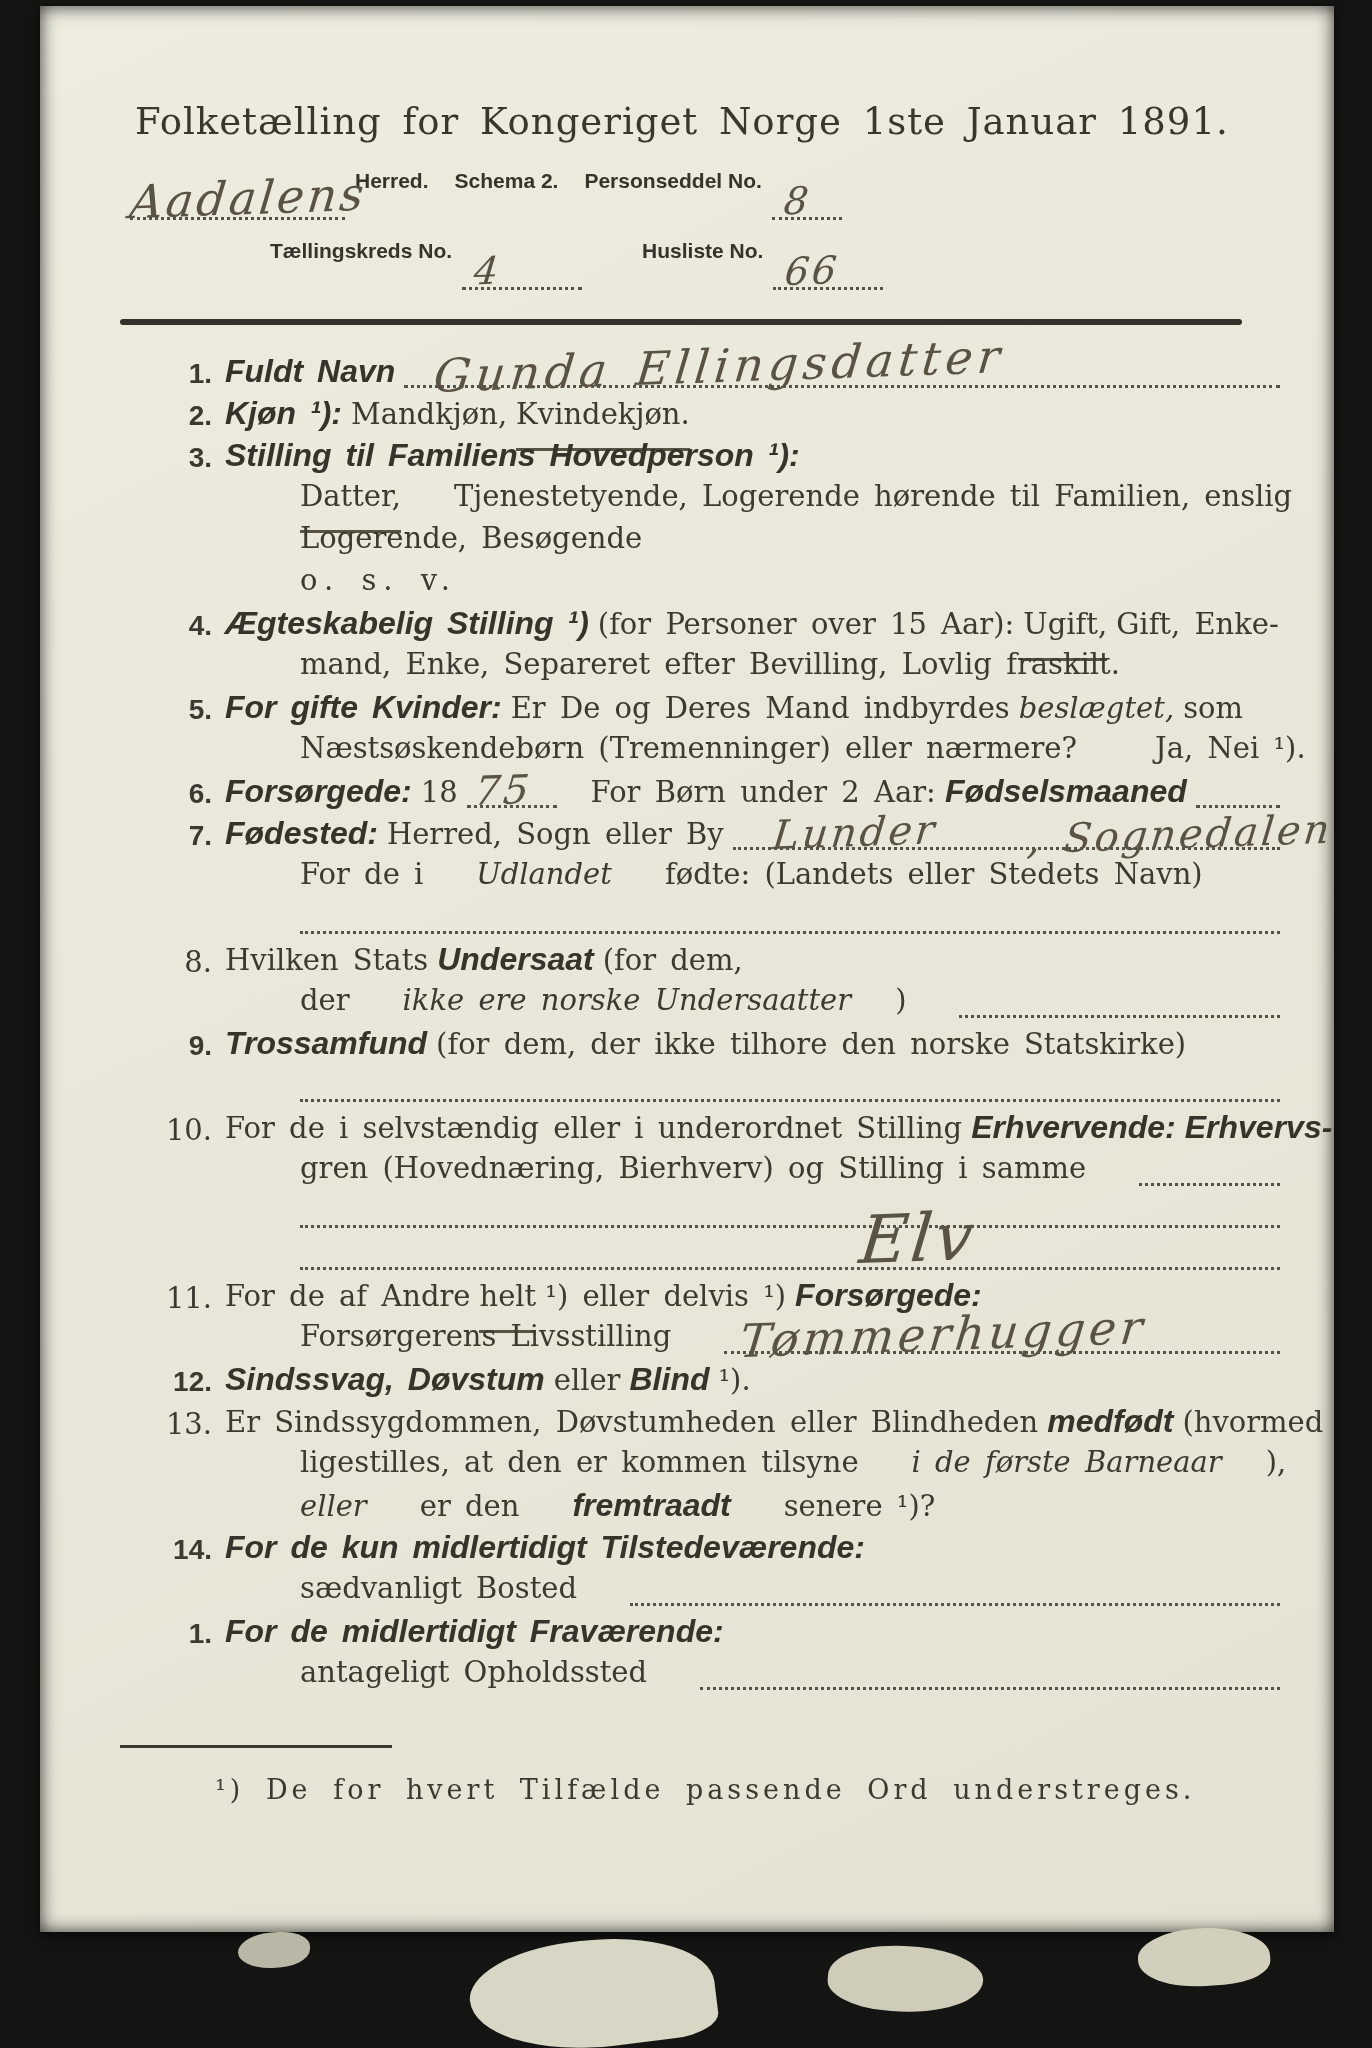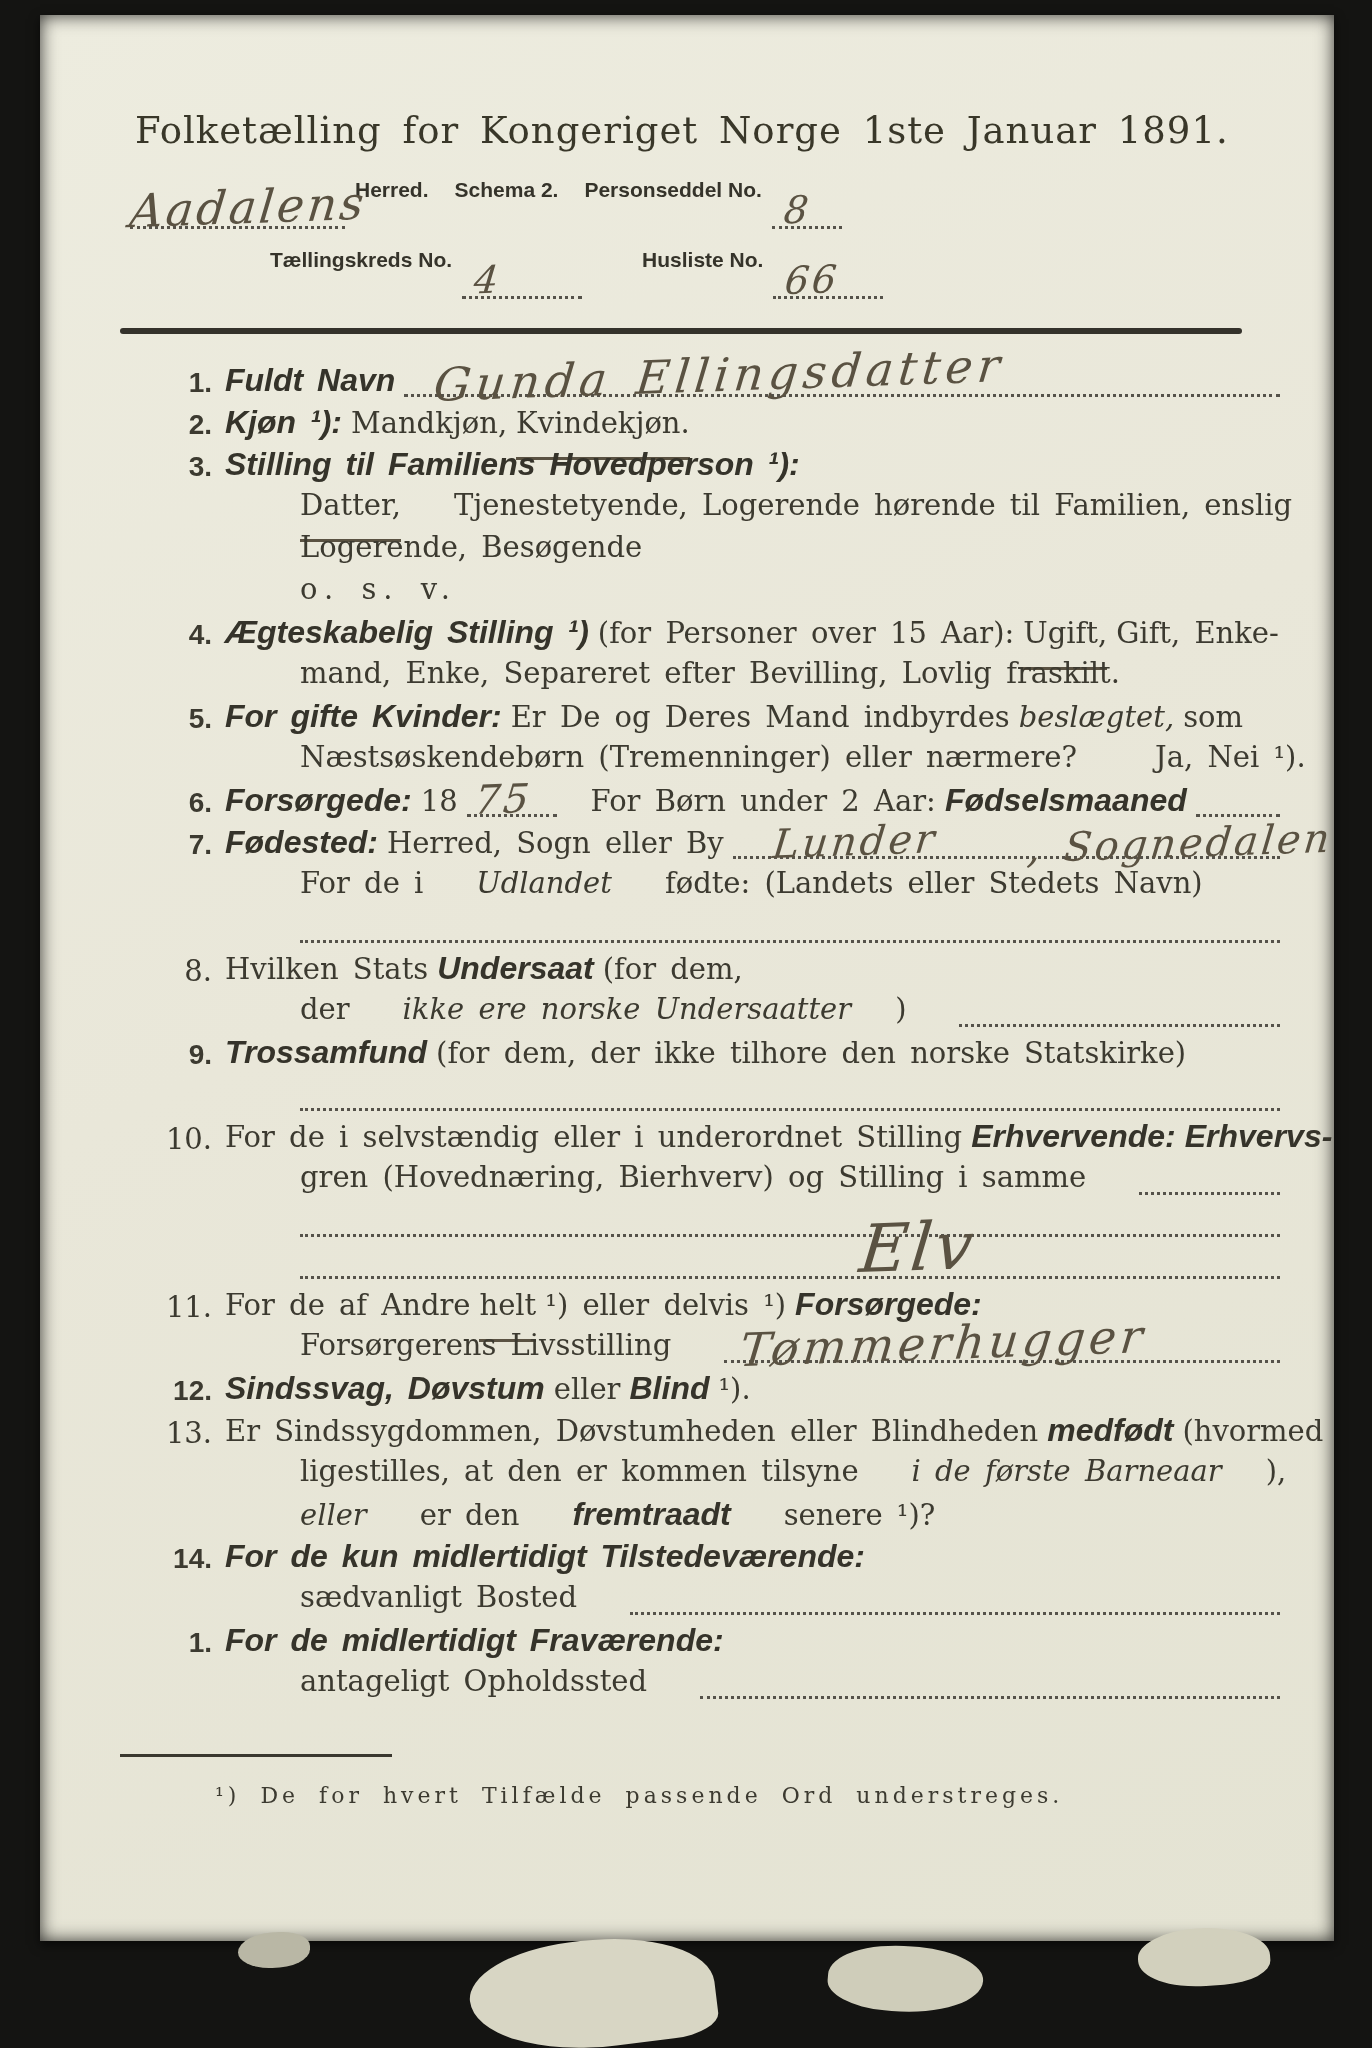--- a/index.html
+++ b/index.html
@@ -11,21 +11,21 @@
   *{margin:0;padding:0;box-sizing:border-box;}
   html,body{width:1372px;height:2048px;}
   body{
     position:relative;
     background:#141412;
     overflow:hidden;
     font-family:"DejaVu Serif",serif;
     color:var(--ink);
   }
   .paper{
-    position:absolute;left:40px;top:15px;width:1294px;height:1926px;
+    position:absolute;left:40px;top:6px;width:1294px;height:1926px;
     background:linear-gradient(155deg,#edecdf 0%,#e9e7d9 45%,#e4e3d3 100%);
     box-shadow:0 0 18px rgba(0,0,0,.8) inset, 0 4px 10px rgba(0,0,0,.6);
   }
   .scrap{position:absolute;background:#d8d6c4;}
   .scrap.s1{left:470px;top:1940px;width:245px;height:108px;border-radius:45% 55% 20% 60%;transform:rotate(-7deg);}
   .scrap.s2{left:828px;top:1946px;width:155px;height:66px;border-radius:55% 45% 60% 40%;transform:rotate(5deg);background:#cfcdba;}
   .scrap.s3{left:1138px;top:1928px;width:132px;height:58px;border-radius:50% 60% 40% 55%;transform:rotate(-4deg);background:#d2d0bd;}
   .scrap.s4{left:238px;top:1932px;width:72px;height:36px;border-radius:60% 40% 55% 45%;background:#b9b7a5;}
 
   .title{
@@ -76,21 +76,21 @@
   .hw-muni{font-size:46px;left:0;bottom:-8px;}
   .hw-no{font-size:38px;left:12px;}
   .hw-name{font-size:46px;left:30px;bottom:-8px;letter-spacing:5px;}
   .hw-year{font-size:40px;left:8px;bottom:-8px;}
   .hw-place1{font-size:40px;left:40px;bottom:-8px;}
   .hw-place2{font-size:40px;left:54%;bottom:-10px;}
   .hw-scribble{font-size:66px;left:560px;bottom:-52px;}
   .hw-occ{font-size:46px;left:16px;bottom:-10px;letter-spacing:4px;}
 
   .foot-rule{margin:48px 0 0 80px;width:272px;height:3px;background:#3a382f;}
-  .footer-line{margin:26px 0 4px 175px;font-size:22px;letter-spacing:4px;word-spacing:9px;}
+  .footer-line{margin:26px 0 4px 175px;font-size:27px;letter-spacing:4px;word-spacing:9px;}
 </style>
 </head>
 <body>
 
 <div class="paper">
 
   <div class="title">Folketælling for Kongeriget Norge 1ste Januar 1891.</div>
 
   <div class="hdr-row row2">
     <span class="fill w215">

